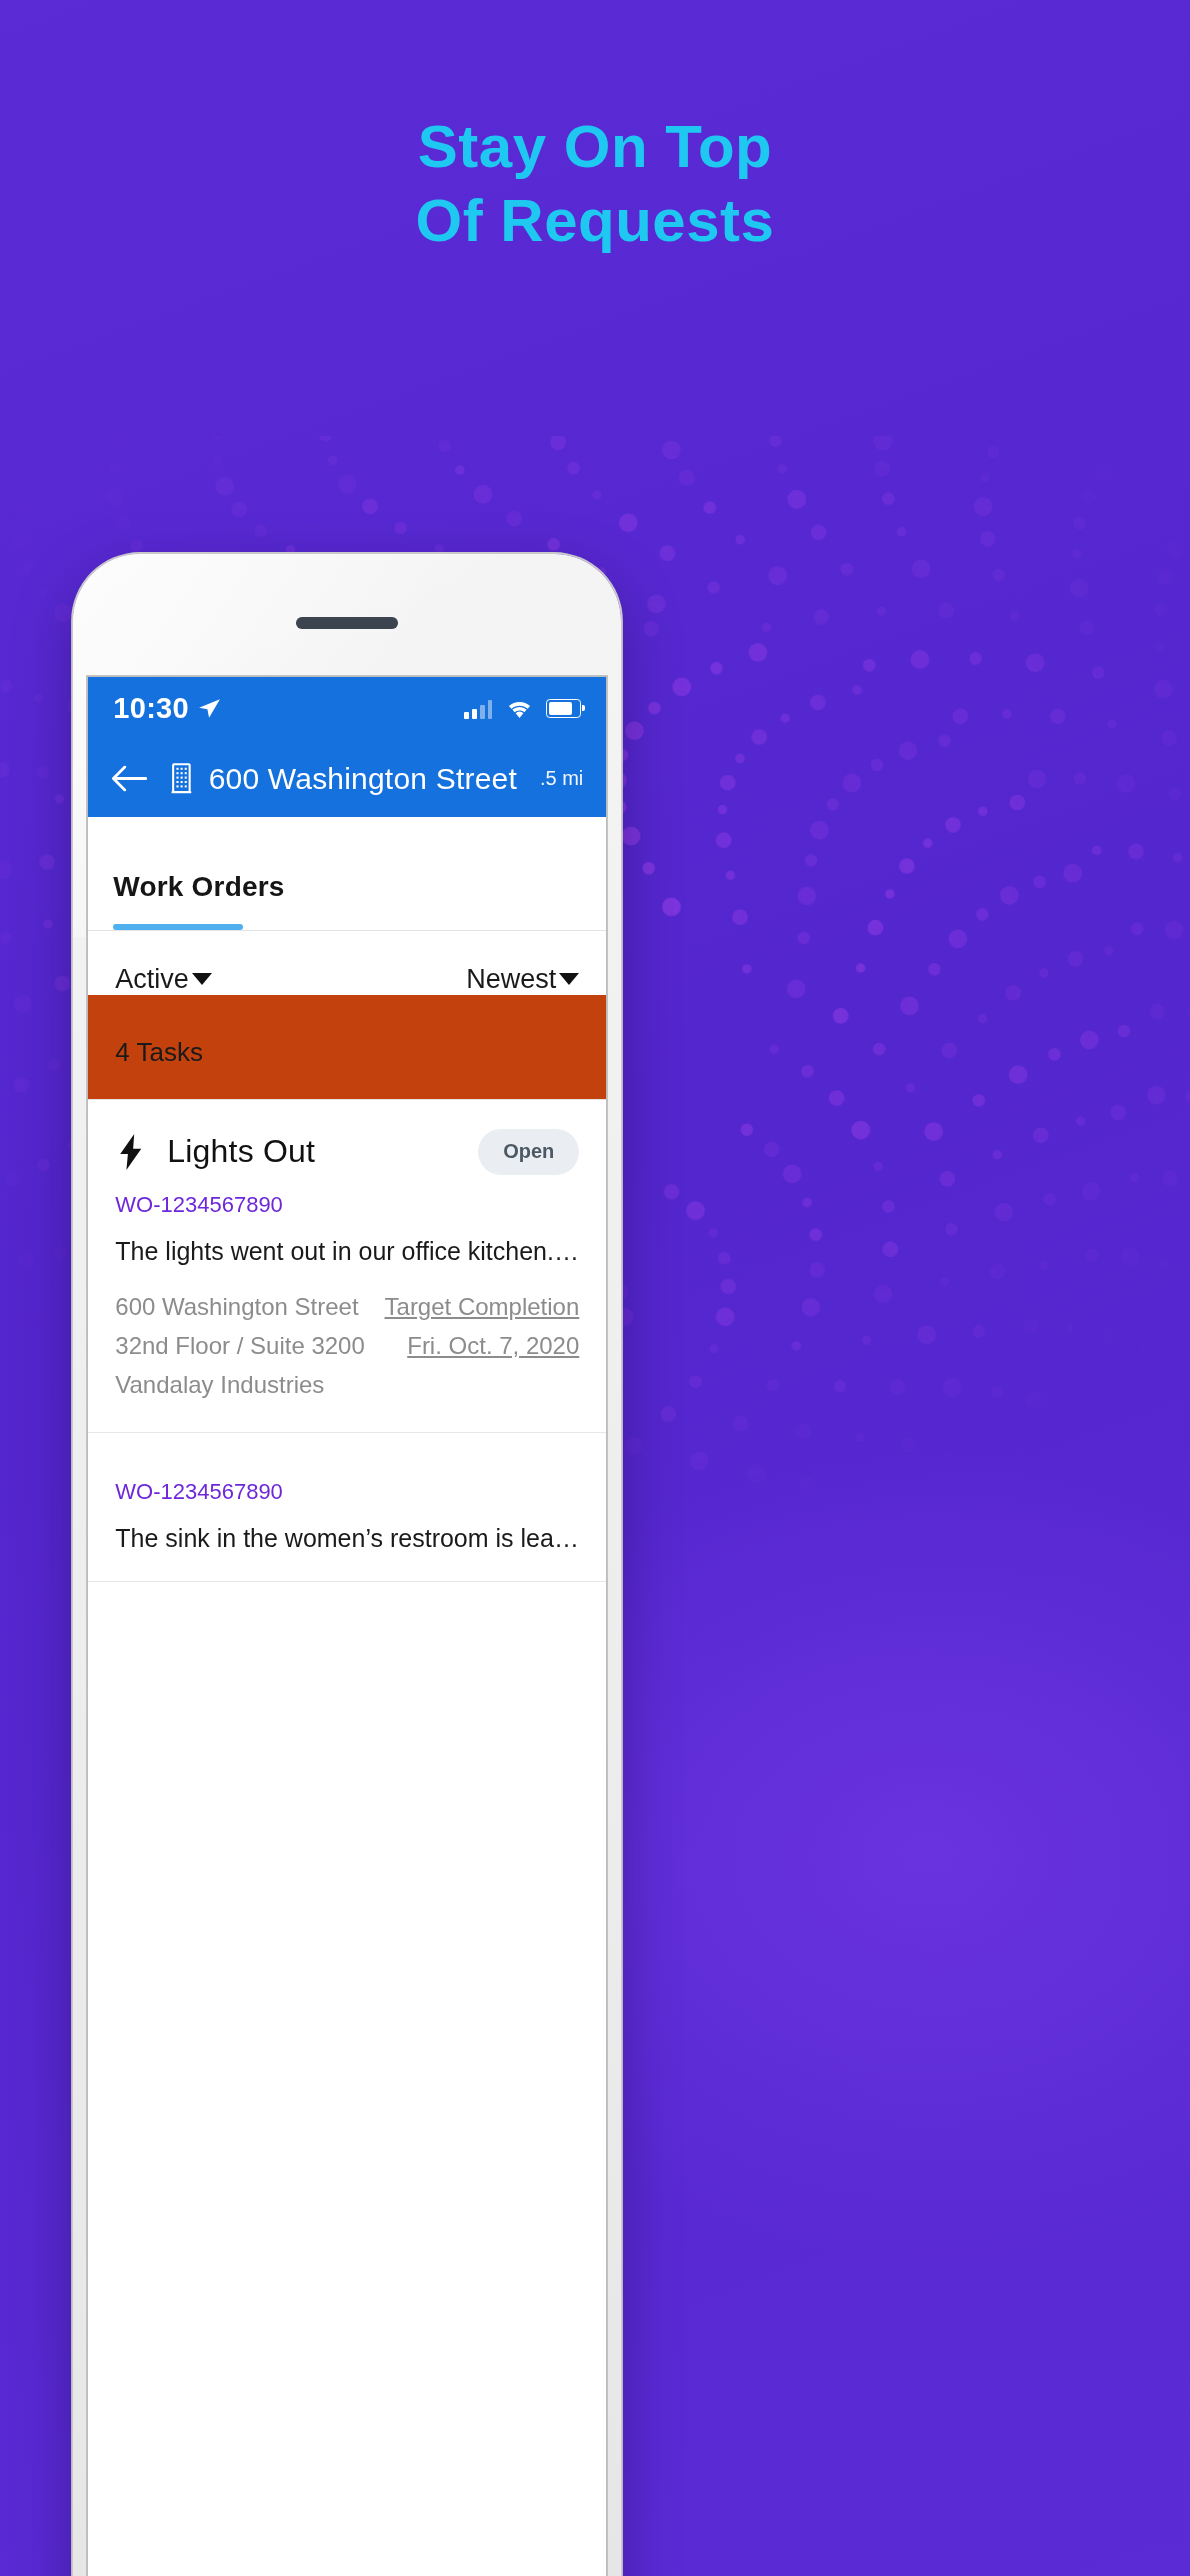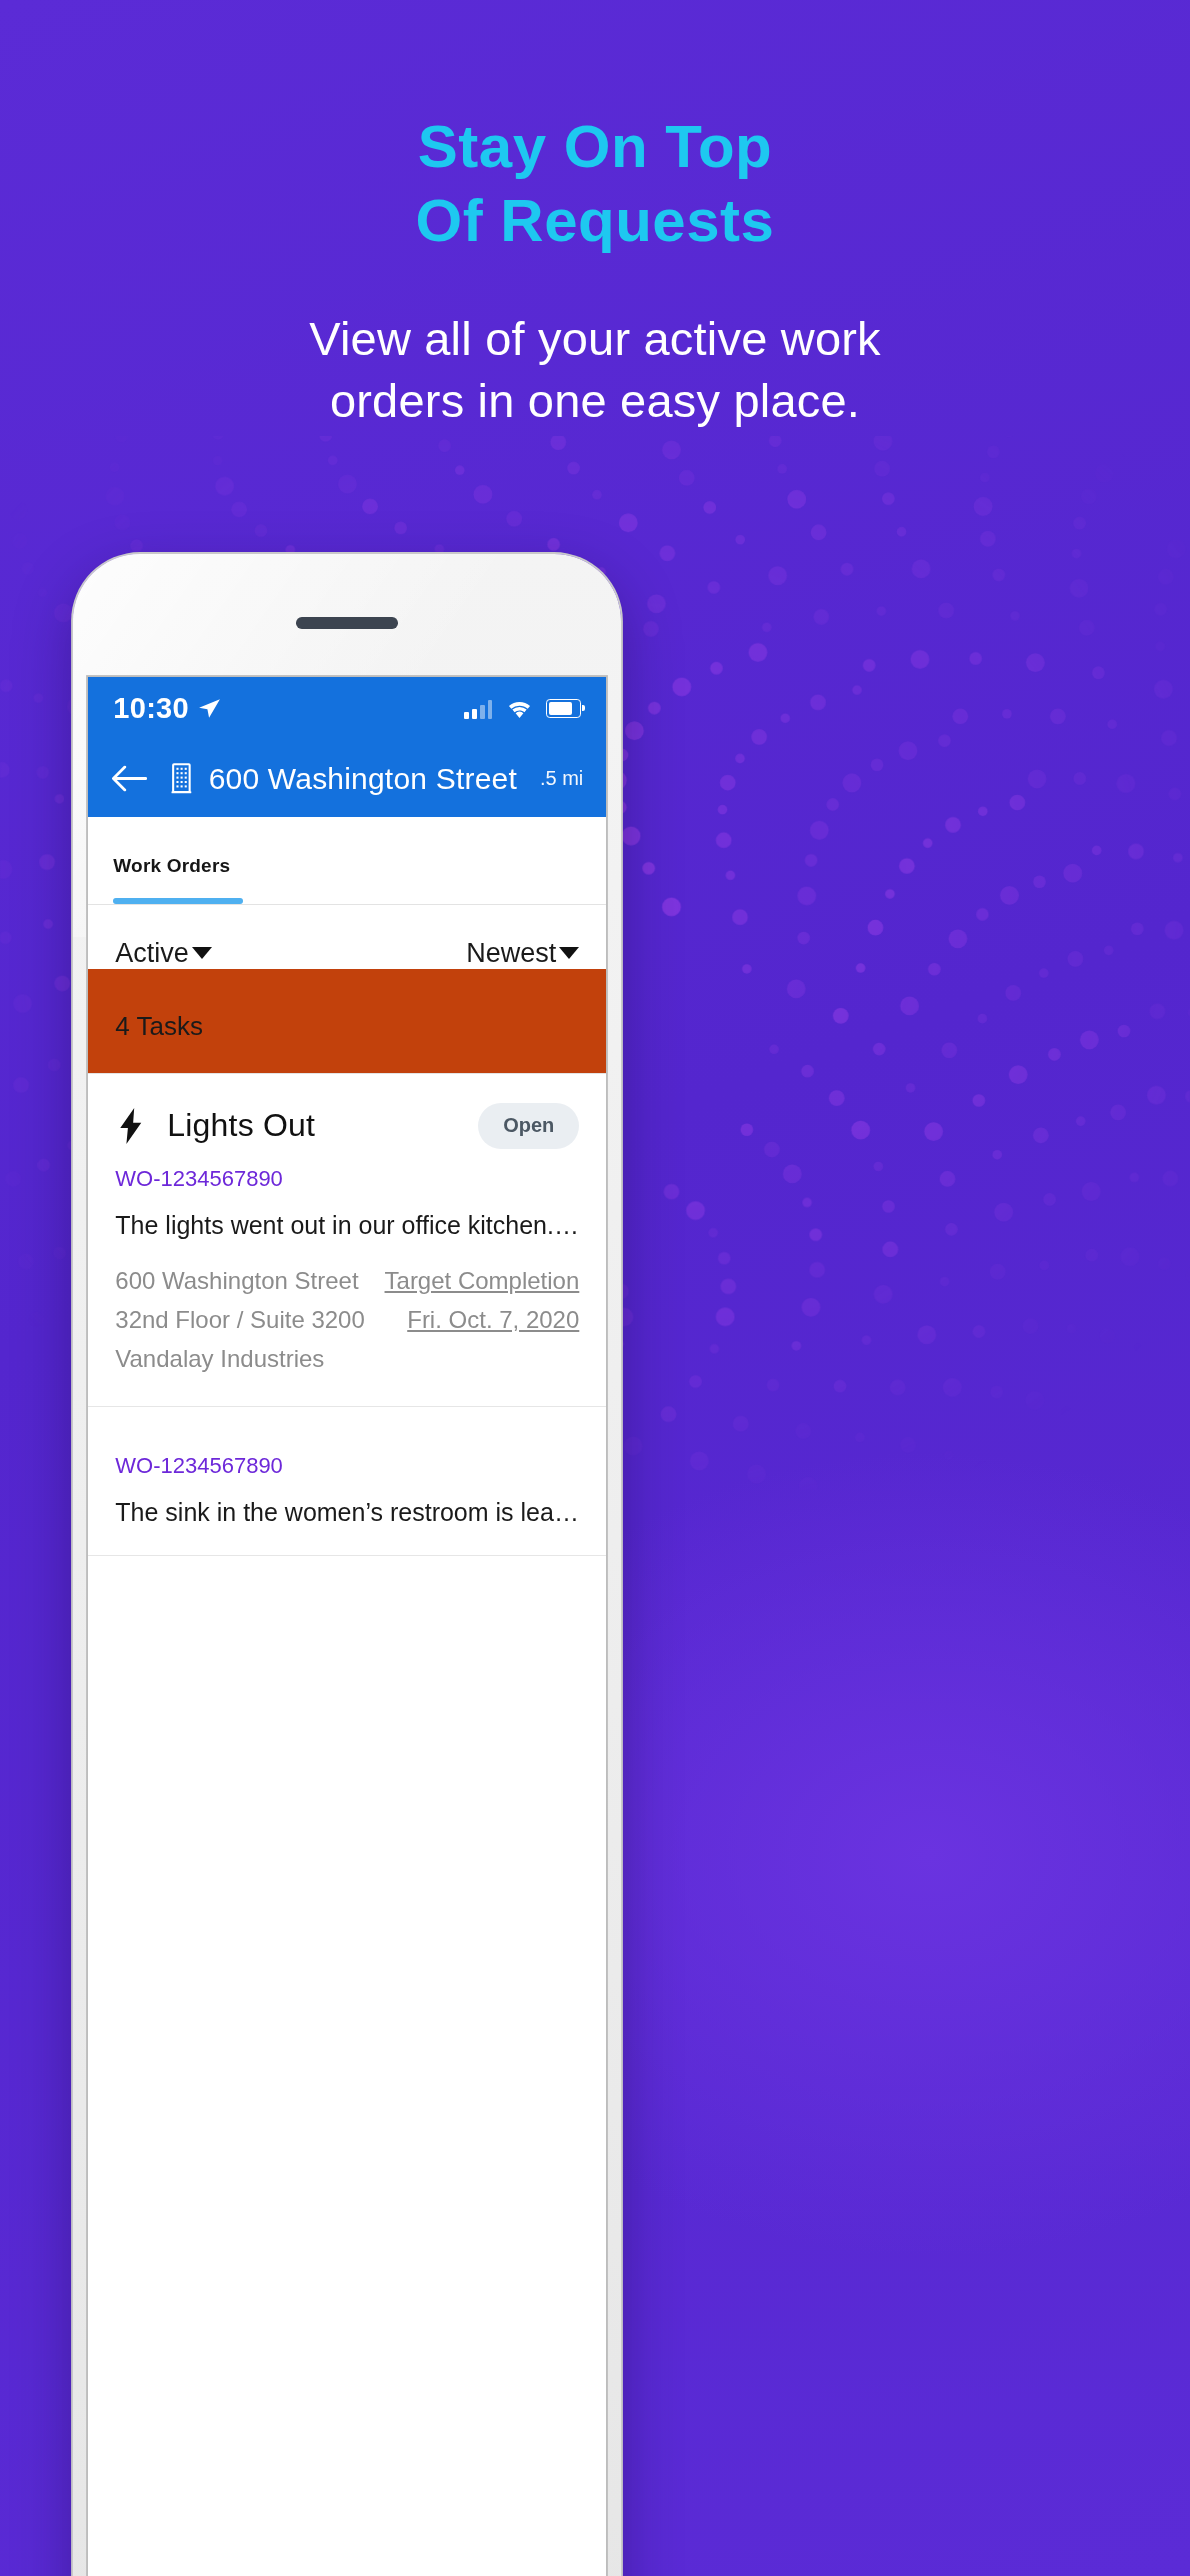--- a/index.html
+++ b/index.html
@@ -92,21 +92,21 @@
     font-size:30px;font-weight:500;letter-spacing:0.2px;
   }
   .dist{font-size:20px;opacity:.95;white-space:nowrap;}
   
   #tabs{
     background:#fff;padding:0 0 0 25px;border-bottom:1px solid #E3E3E3;
     position:relative;
   }
   .tab{
     display:inline-block;padding:38px 0 21px 0;
-    font-size:19px;font-weight:700;color:#161616;letter-spacing:0.2px;
+    font-size:28px;font-weight:700;color:#161616;letter-spacing:0.2px;margin-top:16px;
   }
   .tab-underline{
     height:5.8px;width:130px;background:#4FB0F0;border-radius:2.9px;
   }
   
   #filters{
     background:#fff;padding:33px 27px 0 27px;
     display:flex;justify-content:space-between;align-items:center;
   }
   .filter{display:flex;align-items:center;gap:3px;font-size:27px;color:#1A1A1A;}
@@ -575,24 +575,20 @@
       <circle cx="1205.4" cy="0.6" r="6.6" opacity="0.35"></circle>
       <circle cx="1241.6" cy="-13.0" r="8.2" opacity="0.48"></circle>
     </g>
 </svg>
 
 <div id="hero-copy">
   <h1 class="headline">
     <span>Stay On Top</span><br>
     <span>Of Requests</span>
   </h1>
-  <p class="subhead">
-    <span>View all of your active work</span><br>
-    <span>orders in one easy place.</span>
-  </p>
 </div>
 
 <div id="phone">
   <div id="phone-gloss"></div>
   <div id="speaker"></div>
 
   <div id="screen">
 
     <div id="statusbar">
       <div class="sb-left">

